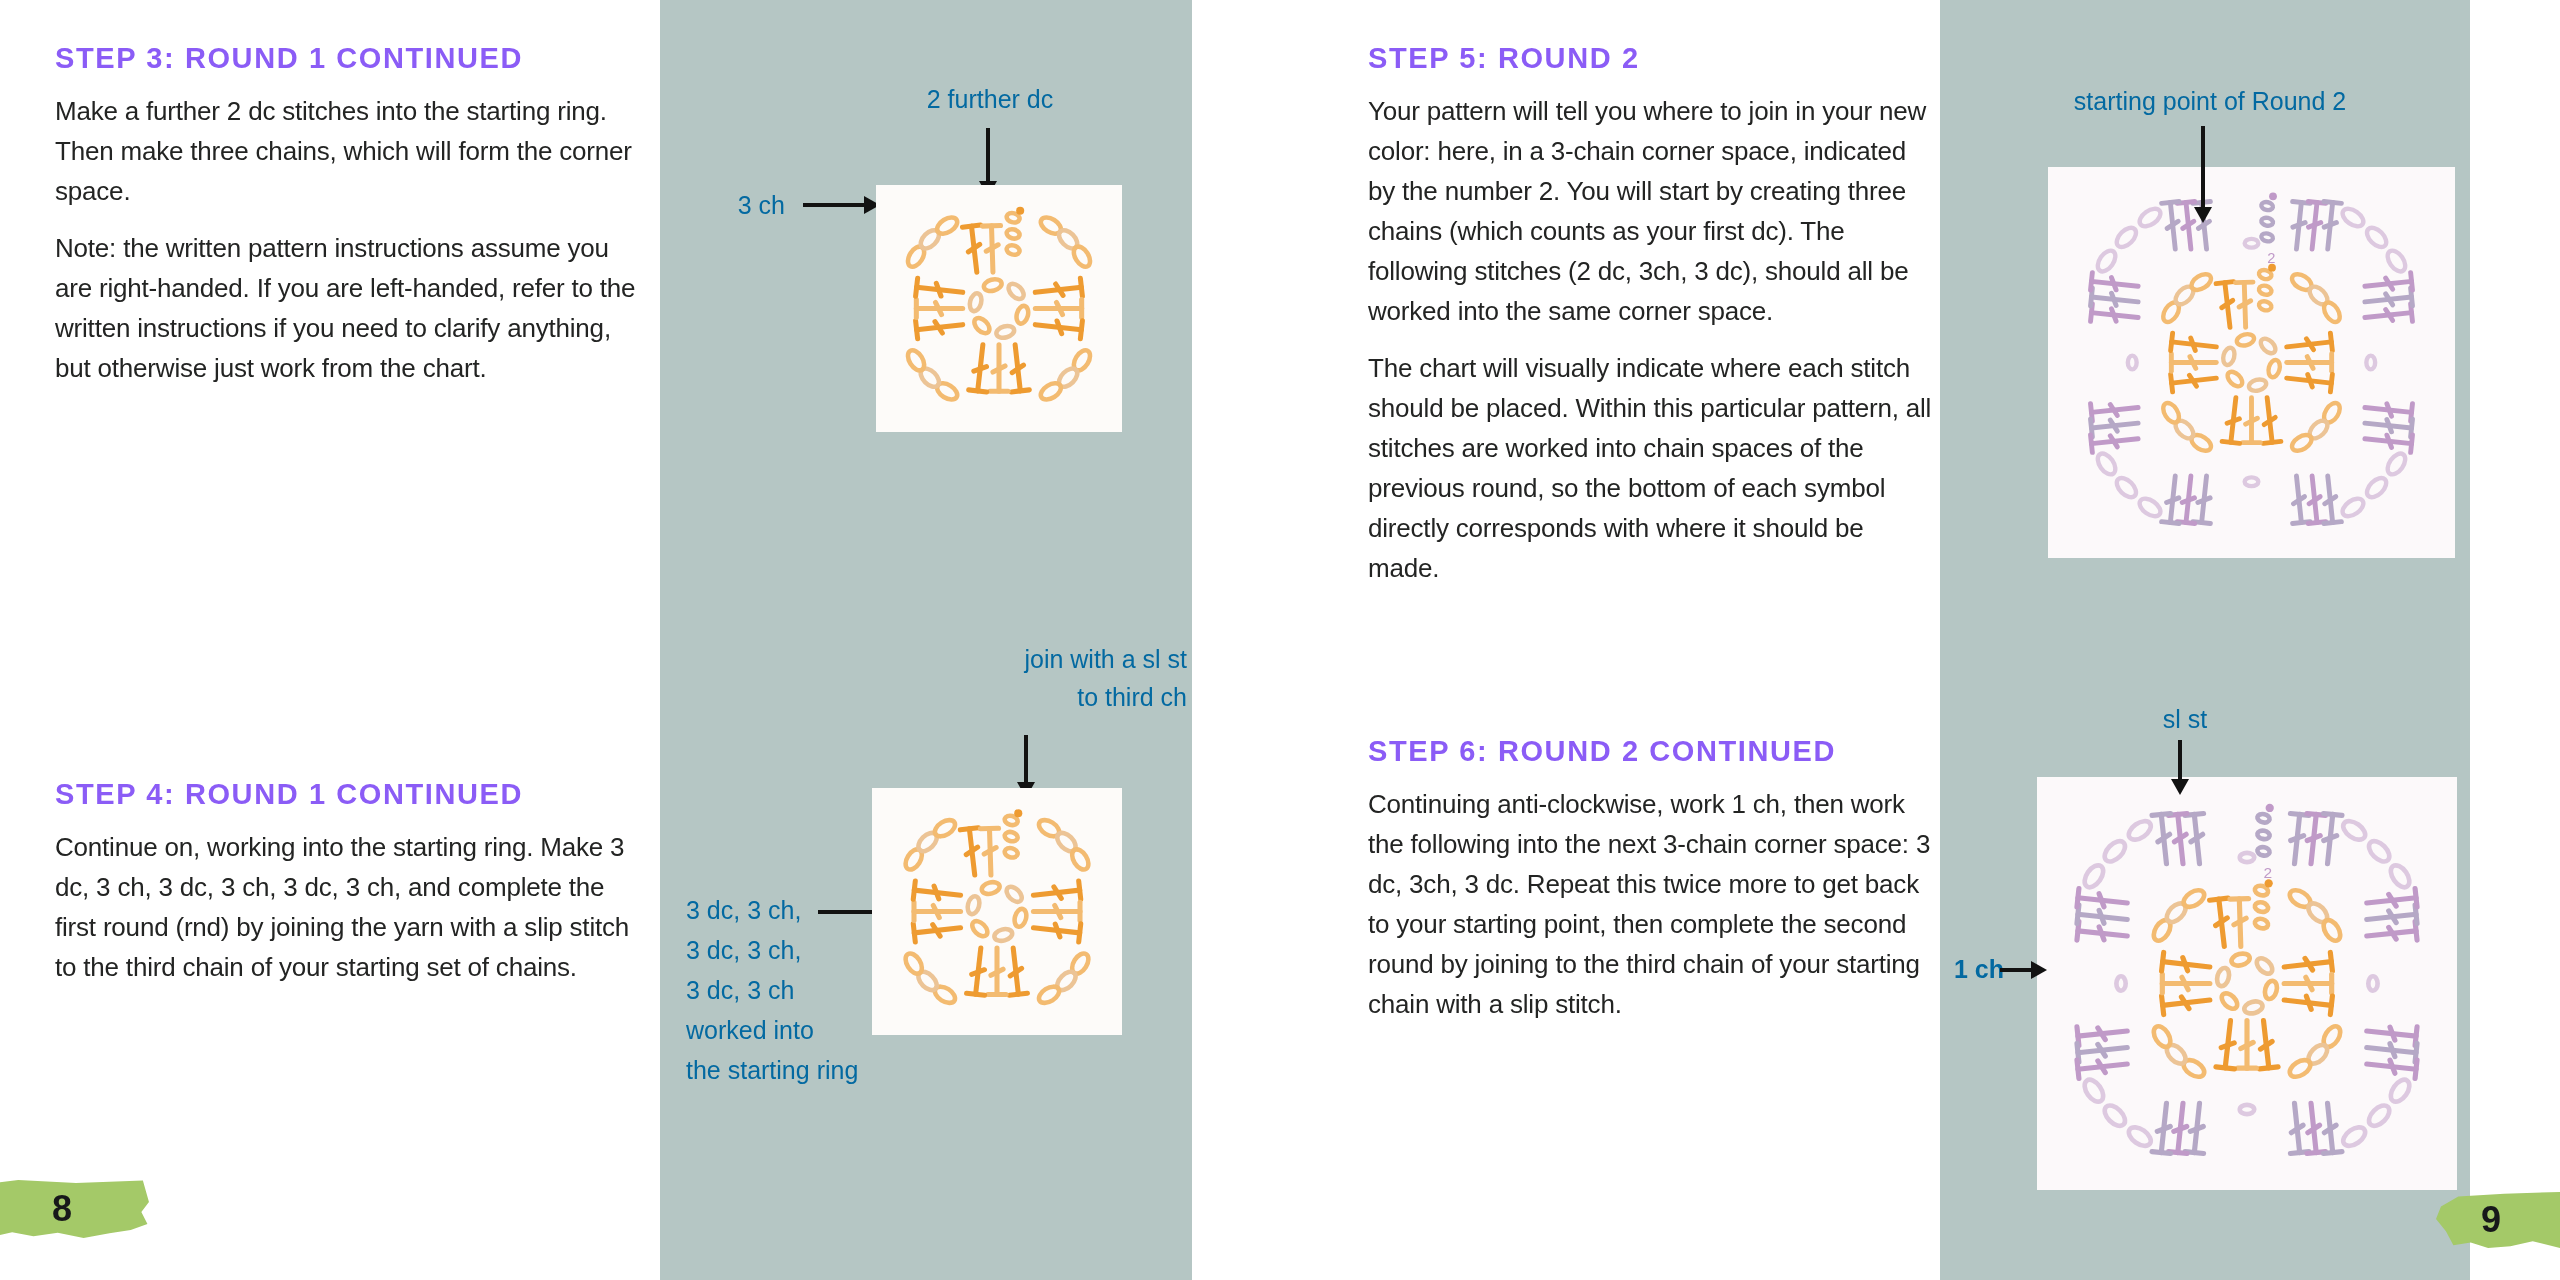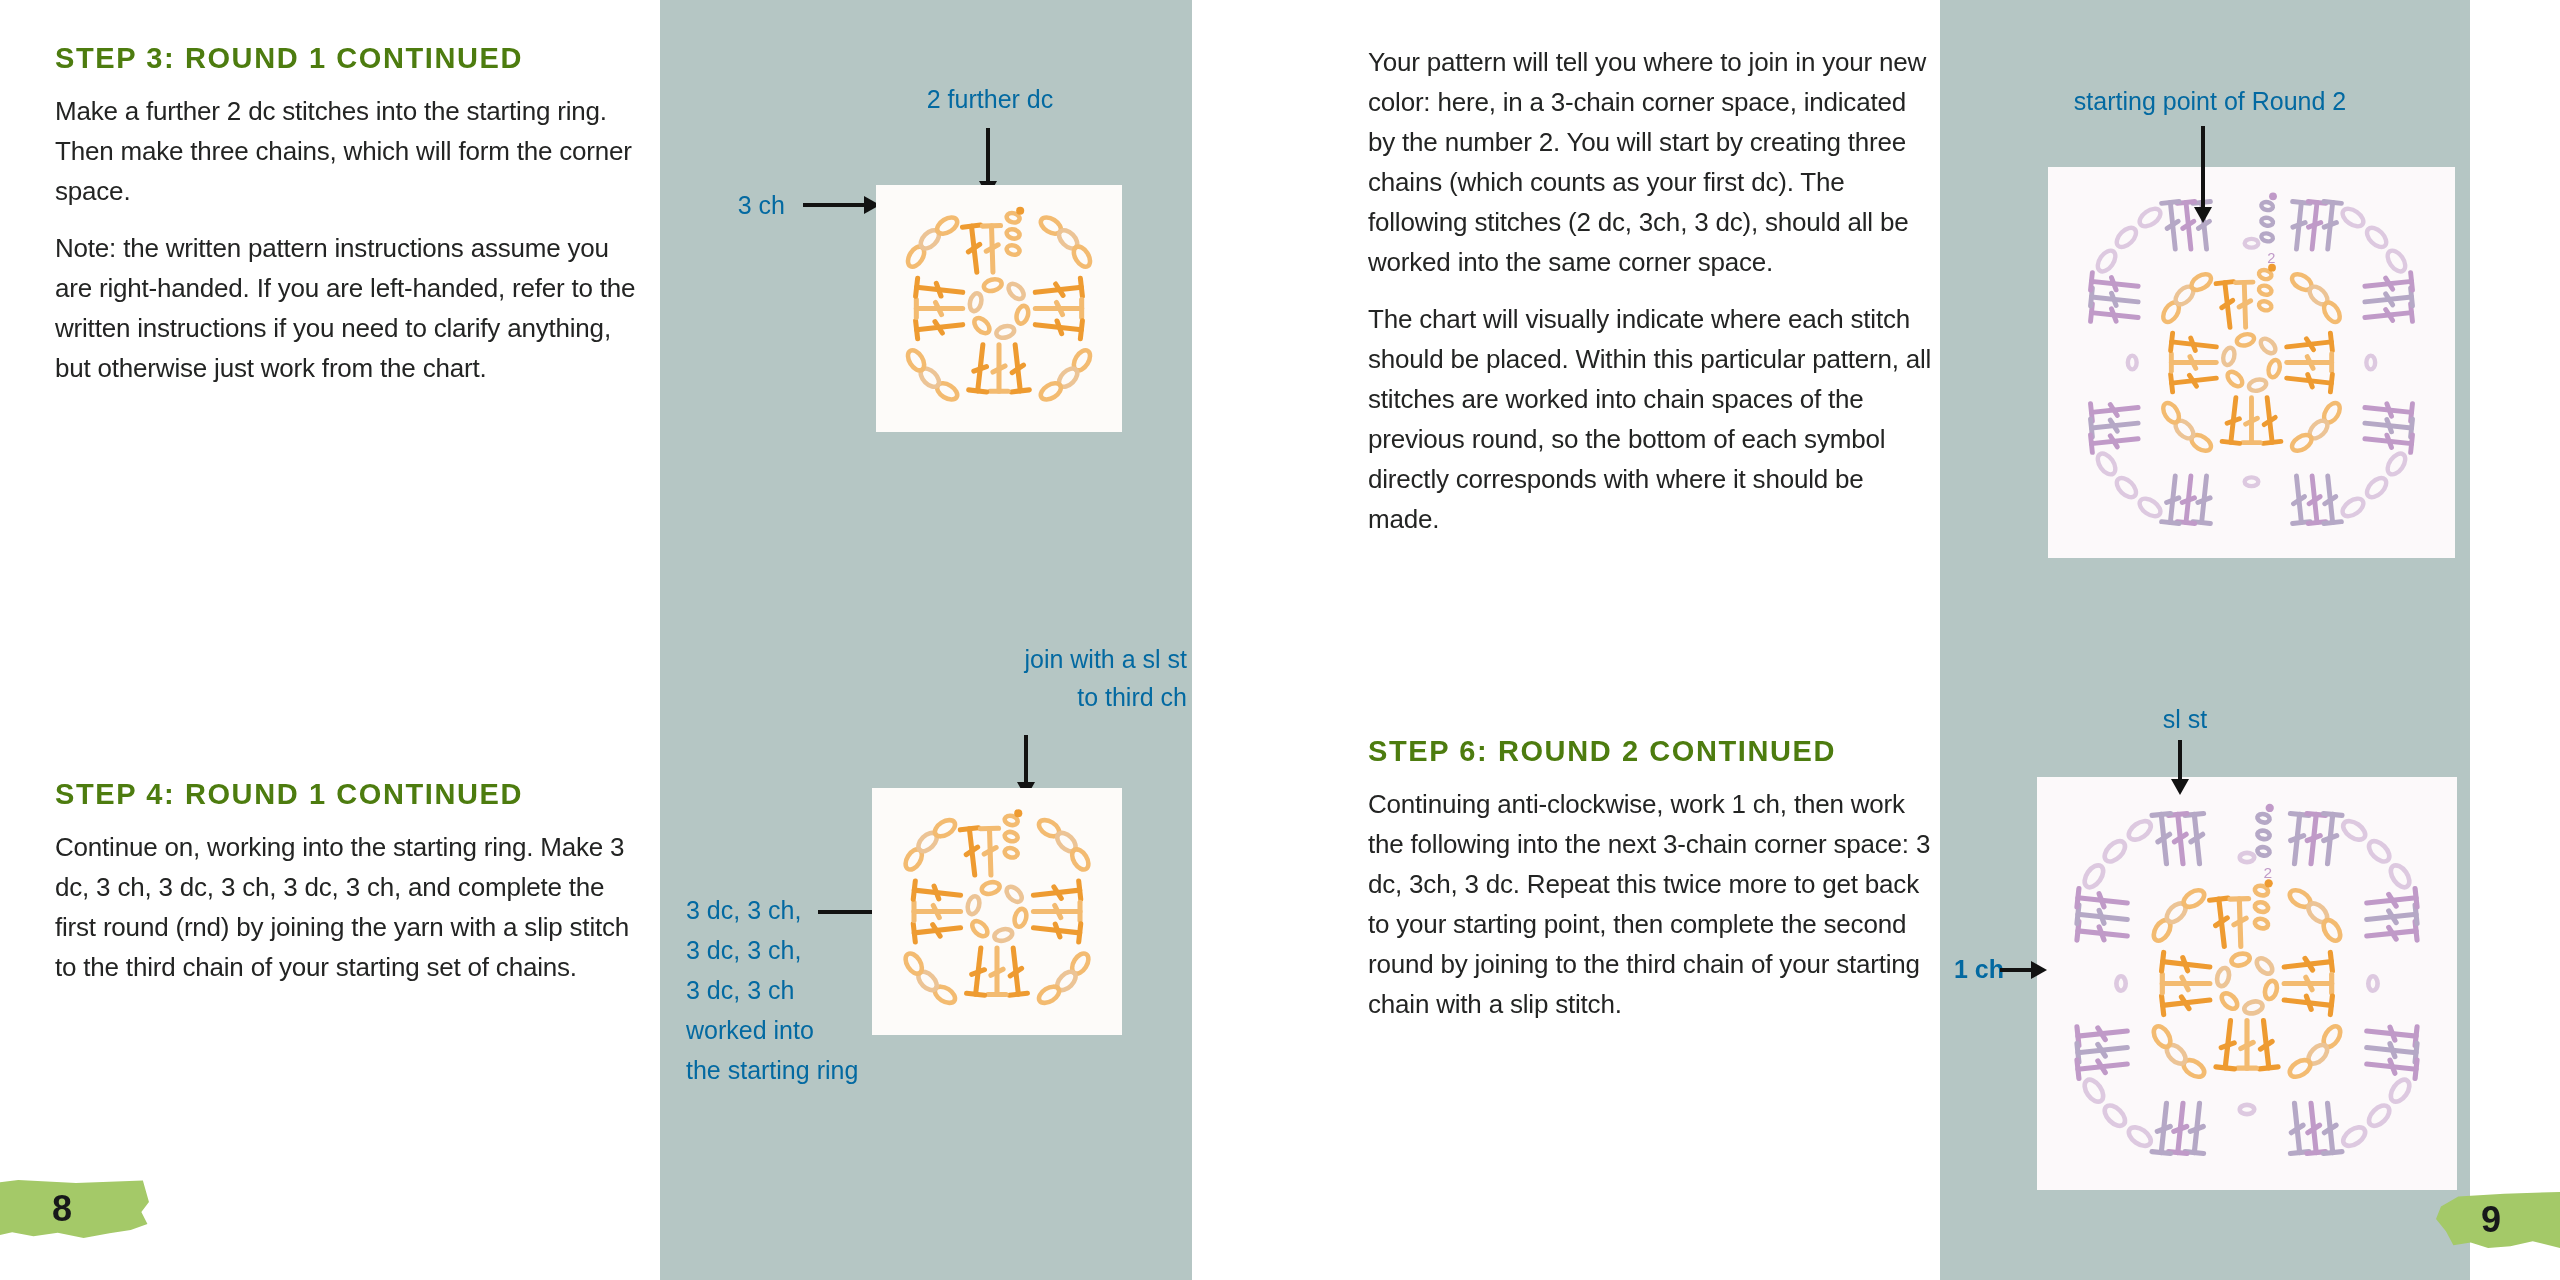--- a/index.html
+++ b/index.html
@@ -9,21 +9,21 @@
   }
   .panel{position:absolute;top:0;height:1280px;background:#b5c6c4;}
   .panel-left{left:660px;width:532px;}
   .panel-right{left:1940px;width:530px;}
 
   .text-col{position:absolute;}
   .col-left{left:55px;width:588px;}
   .col-right{left:1368px;width:572px;}
 
   .step-heading{
-    font-weight:bold;font-size:29px;letter-spacing:1.6px;color:#4d7c0f;
+    font-weight:bold;font-size:29px;letter-spacing:1.6px;color:#8b5cf6;
     margin:0 0 16px 0;white-space:nowrap;
   }
   .body-par{
     font-size:26px;line-height:40px;letter-spacing:-0.2px;color:#232423;
     margin:0 0 17px 0;
   }
 
   .chart{position:absolute;background:#fdfbf9;}
   .chart svg{display:block;width:100%;height:100%;}
   #chart3,#chart4{background:#fcf9fa;}
@@ -67,20 +67,21 @@
     <p class="body-par">Make a further 2 dc stitches into the starting ring. Then make three chains, which will form the corner space.</p>
     <p class="body-par">Note: the written pattern instructions assume you are right-handed. If you are left-handed, refer to the written instructions if you need to clarify anything, but otherwise just work from the chart.</p>
   </div>
 
   <div class="text-col col-left" style="top:778px;">
     <h2 class="step-heading">STEP 4: ROUND 1 CONTINUED</h2>
     <p class="body-par">Continue on, working into the starting ring. Make 3 dc, 3 ch, 3 dc, 3 ch, 3 dc, 3 ch, and complete the first round (rnd) by joining the yarn with a slip stitch to the third chain of your starting set of chains.</p>
   </div>
 
   <div class="text-col col-right" style="top:42px;">
+    <h2 class="step-heading">STEP 5: ROUND 2</h2>
     <p class="body-par">Your pattern will tell you where to join in your new color: here, in a 3-chain corner space, indicated by the number 2. You will start by creating three chains (which counts as your first dc). The following stitches (2 dc, 3ch, 3 dc), should all be worked into the same corner space.</p>
     <p class="body-par">The chart will visually indicate where each stitch should be placed. Within this particular pattern, all stitches are worked into chain spaces of the previous round, so the bottom of each symbol directly corresponds with where it should be made.</p>
   </div>
 
   <div class="text-col col-right" style="top:735px;">
     <h2 class="step-heading">STEP 6: ROUND 2 CONTINUED</h2>
     <p class="body-par">Continuing anti-clockwise, work 1 ch, then work the following into the next 3-chain corner space: 3 dc, 3ch, 3 dc. Repeat this twice more to get back to your starting point, then complete the second round by joining to the third chain of your starting chain with a slip stitch.</p>
   </div>
 
   <div class="chart-label lab-center" style="left:880px;top:80px;width:220px;">2 further dc</div>

